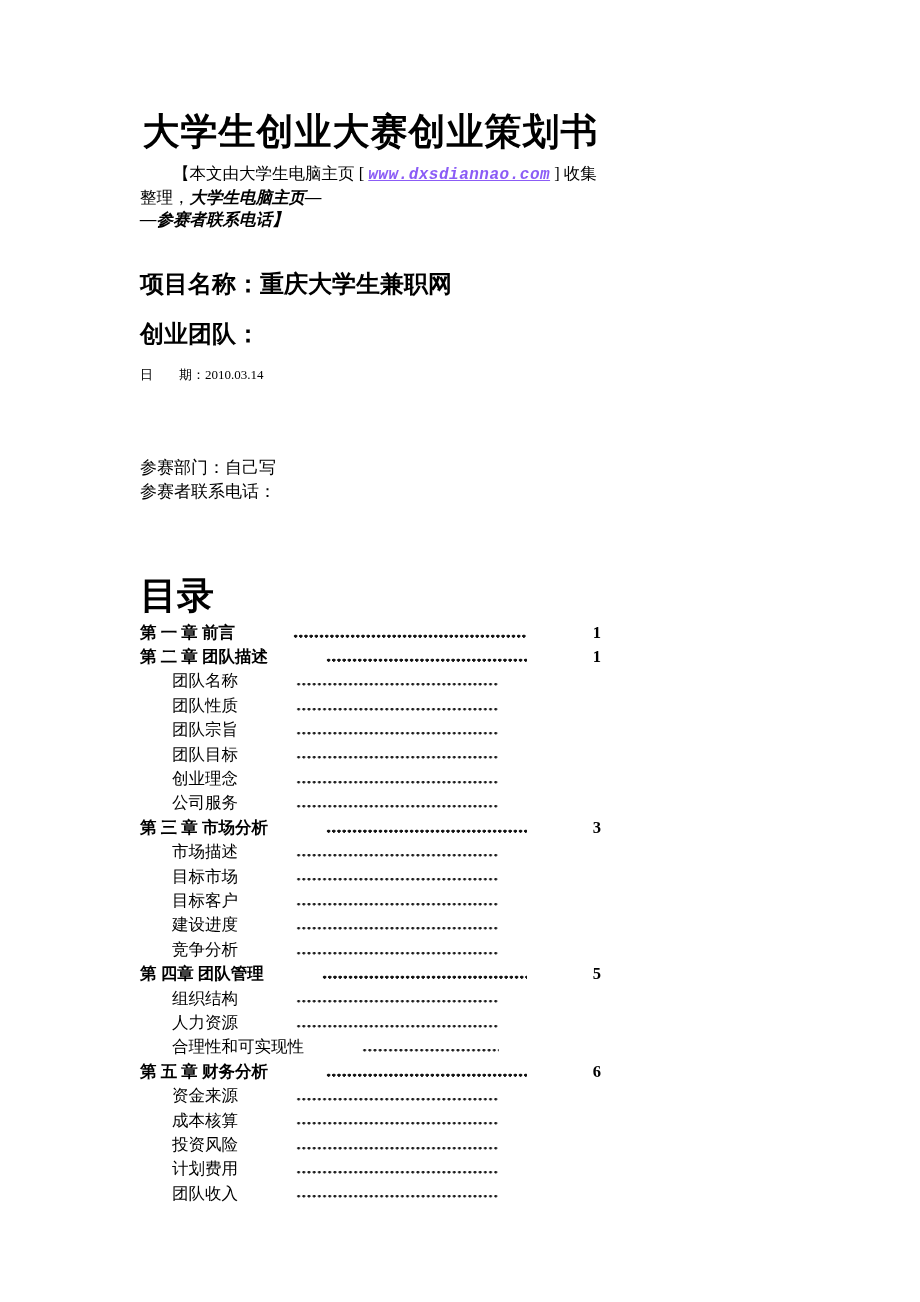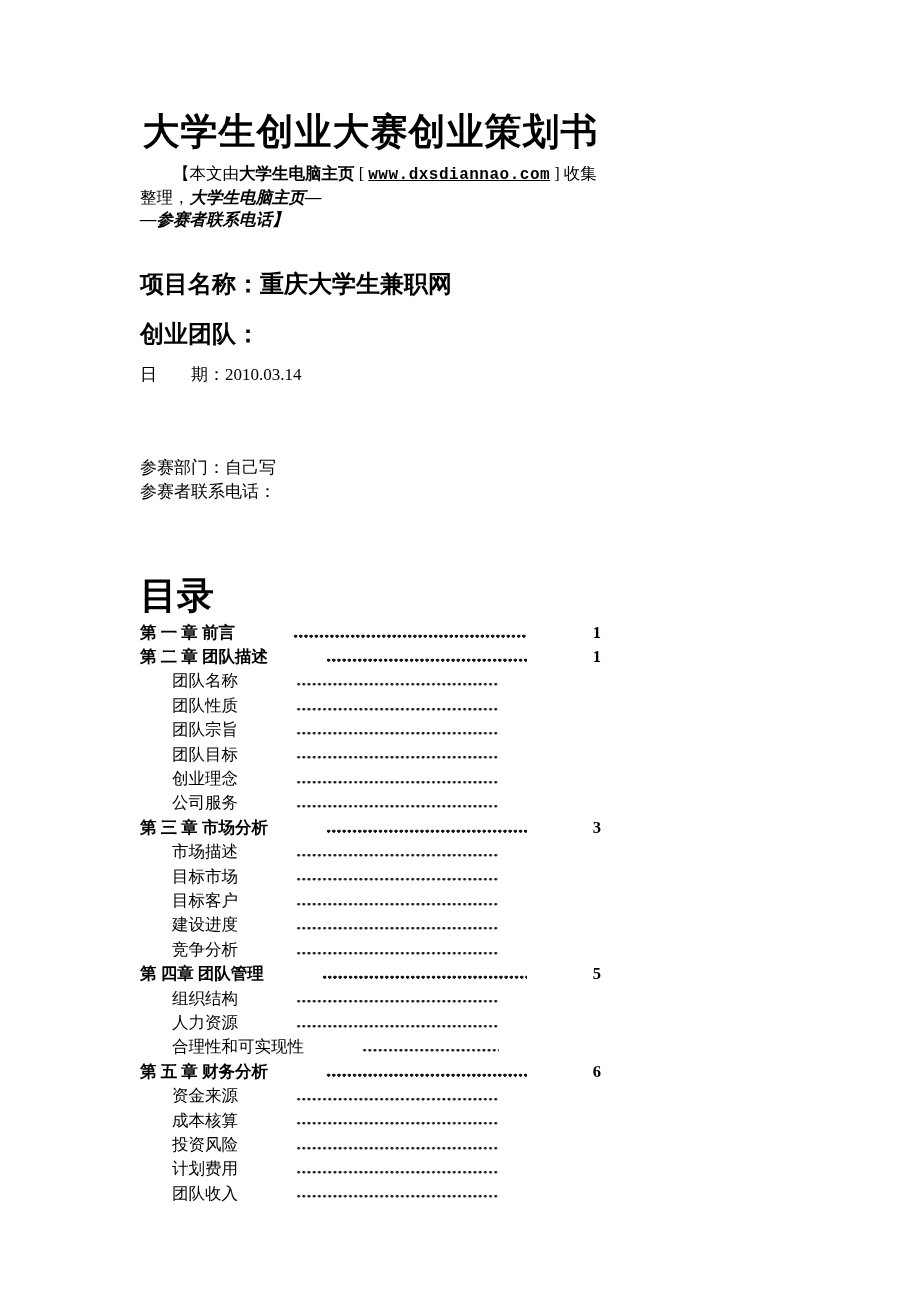--- a/index.html
+++ b/index.html
@@ -26,21 +26,21 @@
     letter-spacing: 1px;
   }
 
   
   .source-note {
     margin: 7px 0 0 0;
     font-size: 16.5px;
     line-height: 22.5px;
     text-indent: 33px;
   }
-  .source-note .bold { font-weight: bold; }
+  .source-note .bold { font-weight: normal; }
   .source-note .tagline { font-weight: bold; font-style: italic; }
   .source-note a.url {
     font-family: "Liberation Mono", "DejaVu Sans Mono", monospace;
     font-weight: bold;
     text-decoration: underline;
     font-size: 16px;
     letter-spacing: 0.5px;
   }
 
   
@@ -51,21 +51,21 @@
     font-weight: bold;
   }
   .team-heading {
     margin: 20px 0 8px 0;
     font-size: 24px;
     line-height: 30px;
     font-weight: bold;
   }
   .date-line {
     margin: 15px 0 0 0;
-    font-size: 17px;
+    font-size: 13px;
     line-height: 22px;
     white-space: pre;
   }
 
   .contest-block {
     margin: 70px 0 12px 0;
     font-size: 17px;
     line-height: 24px;
   }
   .contest-block p { margin: 0; }
@@ -109,21 +109,21 @@
   .toc-row.level-2 .toc-page { width: 30px; }
 </style>
 </head>
 <body>
 
 <div class="page">
   <div class="content">
 
     <h1 class="doc-title">大学生创业大赛创业策划书</h1>
 
-    <p class="source-note"><span>【本文由</span><span class="bold">大学生电脑主页</span><span> [ </span><a class="url" style="color: #000000;">www.dxsdiannao.com</a><span> ] </span><span>收集整理，</span><span class="tagline">大学生电脑主页—</span><br><span class="tagline">—参赛者联系电话】</span></p>
+    <p class="source-note"><span>【本文由</span><span class="bold">大学生电脑主页</span><span> [ </span><a class="url" style="color: #8b5cf6; font-style: italic;">www.dxsdiannao.com</a><span> ] </span><span>收集整理，</span><span class="tagline">大学生电脑主页—</span><br><span class="tagline">—参赛者联系电话】</span></p>
 
     <h2 class="project-heading">项目名称：重庆大学生兼职网</h2>
 
     <h2 class="team-heading">创业团队：</h2>
 
     <p class="date-line">日　　期：2010.03.14</p>
 
     <div class="contest-block">
       <p>参赛部门：自己写</p>
       <p>参赛者联系电话：</p>

